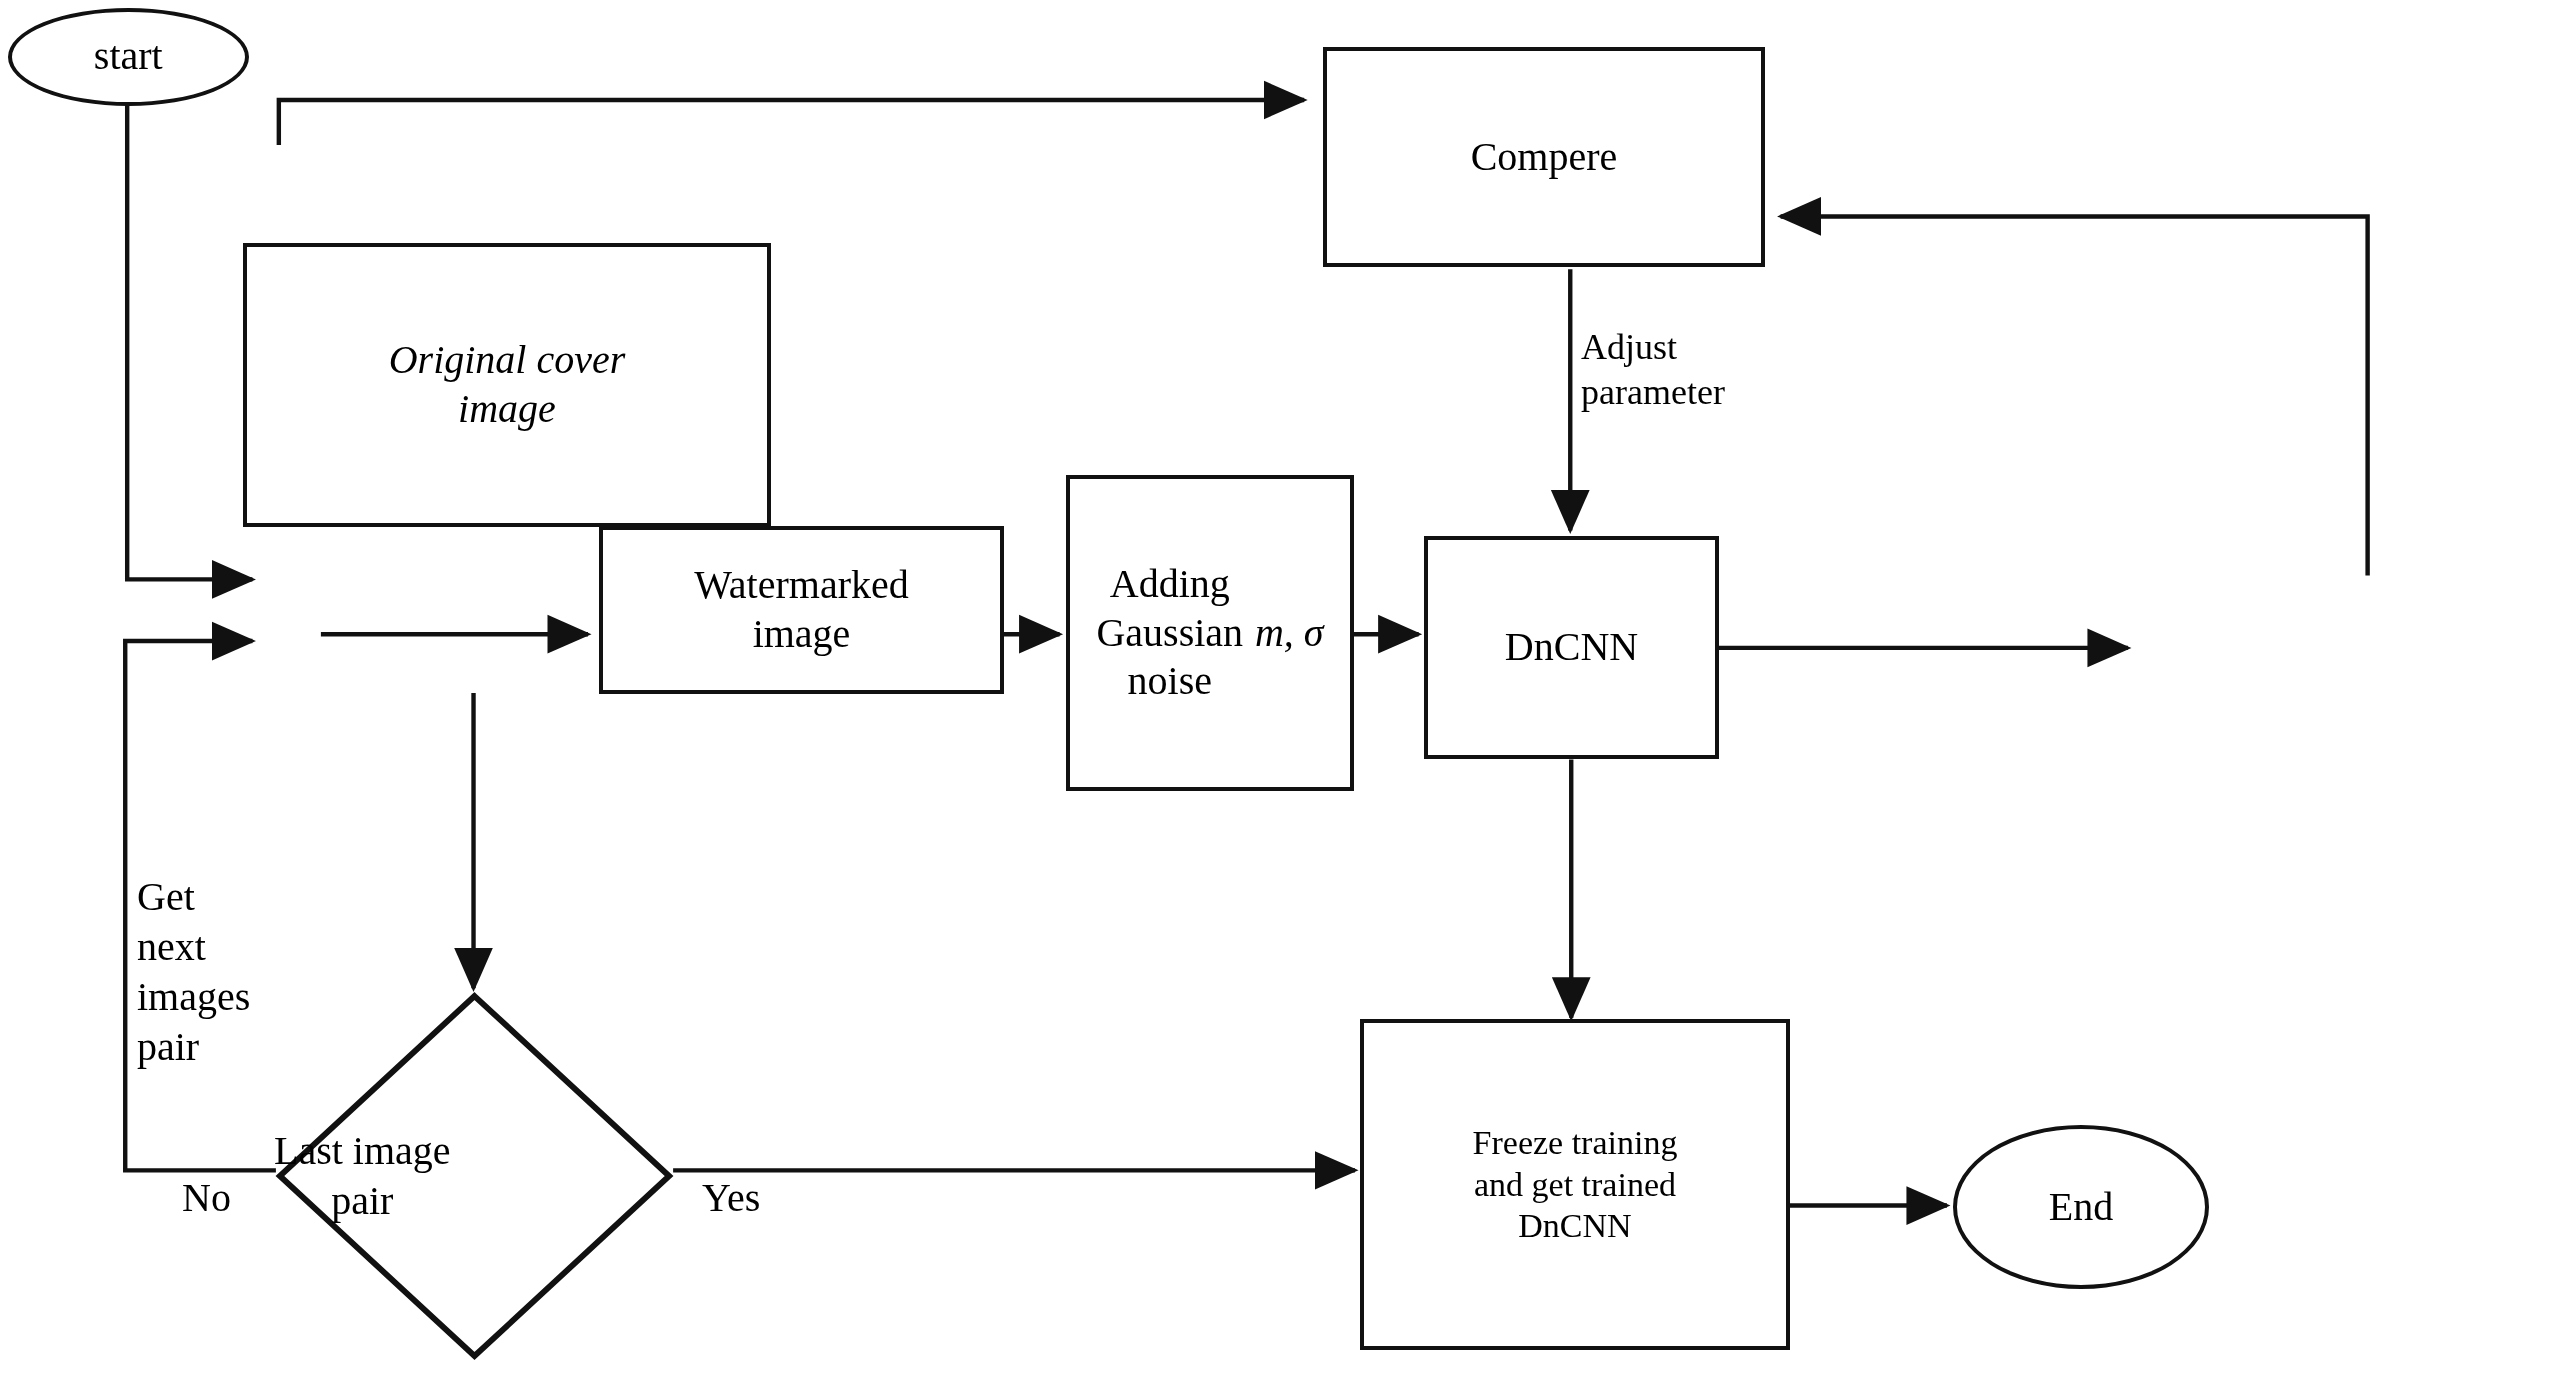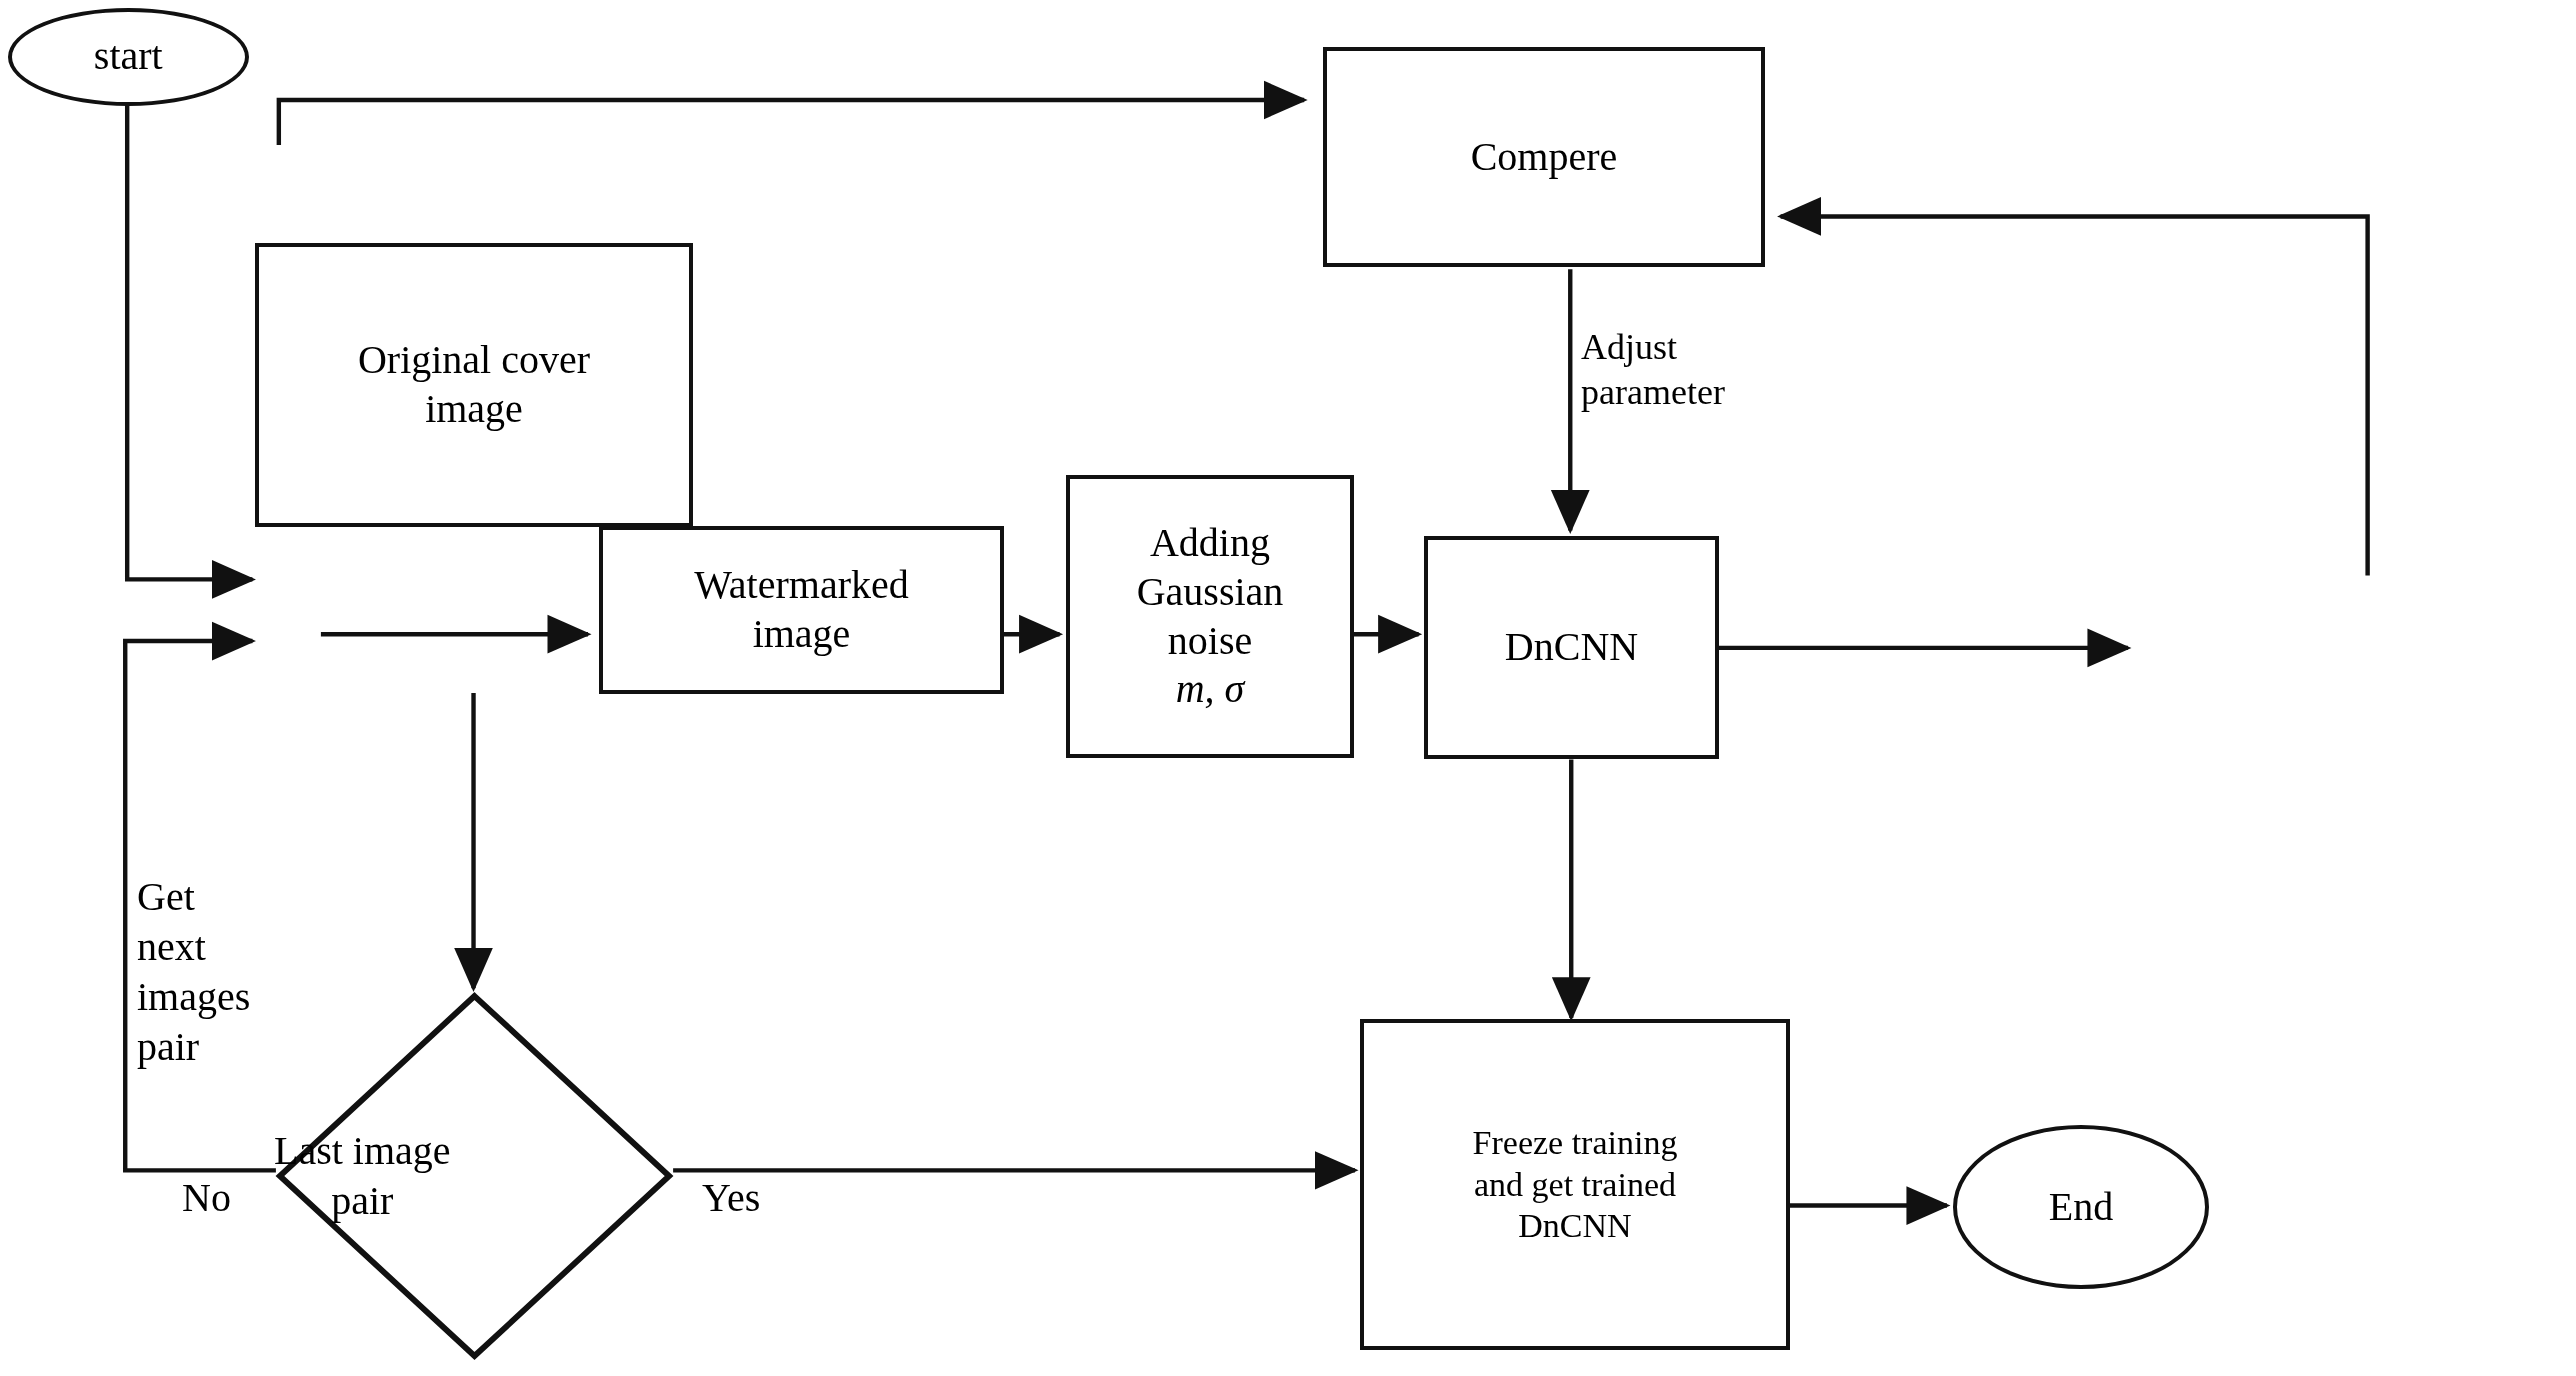--- a/index.html
+++ b/index.html
@@ -121,32 +121,32 @@
       <path d="M 1606 776 L 1606 1040" marker-end="url(#ah)"></path>
 
       <path d="M 1825 1232 L 1990 1232" marker-end="url(#ah)"></path>
     </g>
   </svg>
 
   <div class="node term" style="left:7.8px; top:7.8px; width:241px; height:98px; font-size:40px;">
     <span class="label">start</span>
   </div>
 
-  <div class="node proc" style="left:255px; top:243px; width:438px; height:284px; font-size:40px;">
+  <div class="node proc" style="left:243px; top:243px; width:528px; height:284px; font-size:40px;font-style:italic;">
     <span class="label">Original cover
 image</span>
   </div>
 
 
   <div class="node proc" style="left:599px; top:526px; width:405px; height:168px; font-size:40px;">
     <span class="label">Watermarked
 image</span>
   </div>
 
-  <div class="node proc" style="left:1066px; top:475px; width:288px; height:283px; font-size:40px; flex-direction:column;">
+  <div class="node proc" style="left:1066px; top:475px; width:288px; height:316px; font-size:40px; ">
     <span class="label">Adding
 Gaussian
 noise</span>
     <span class="label mathvar">m, σ</span>
   </div>
 
   <div class="node proc" style="left:1424px; top:536px; width:295px; height:223px; font-size:40px;">
     <span class="label">DnCNN</span>
   </div>
 

